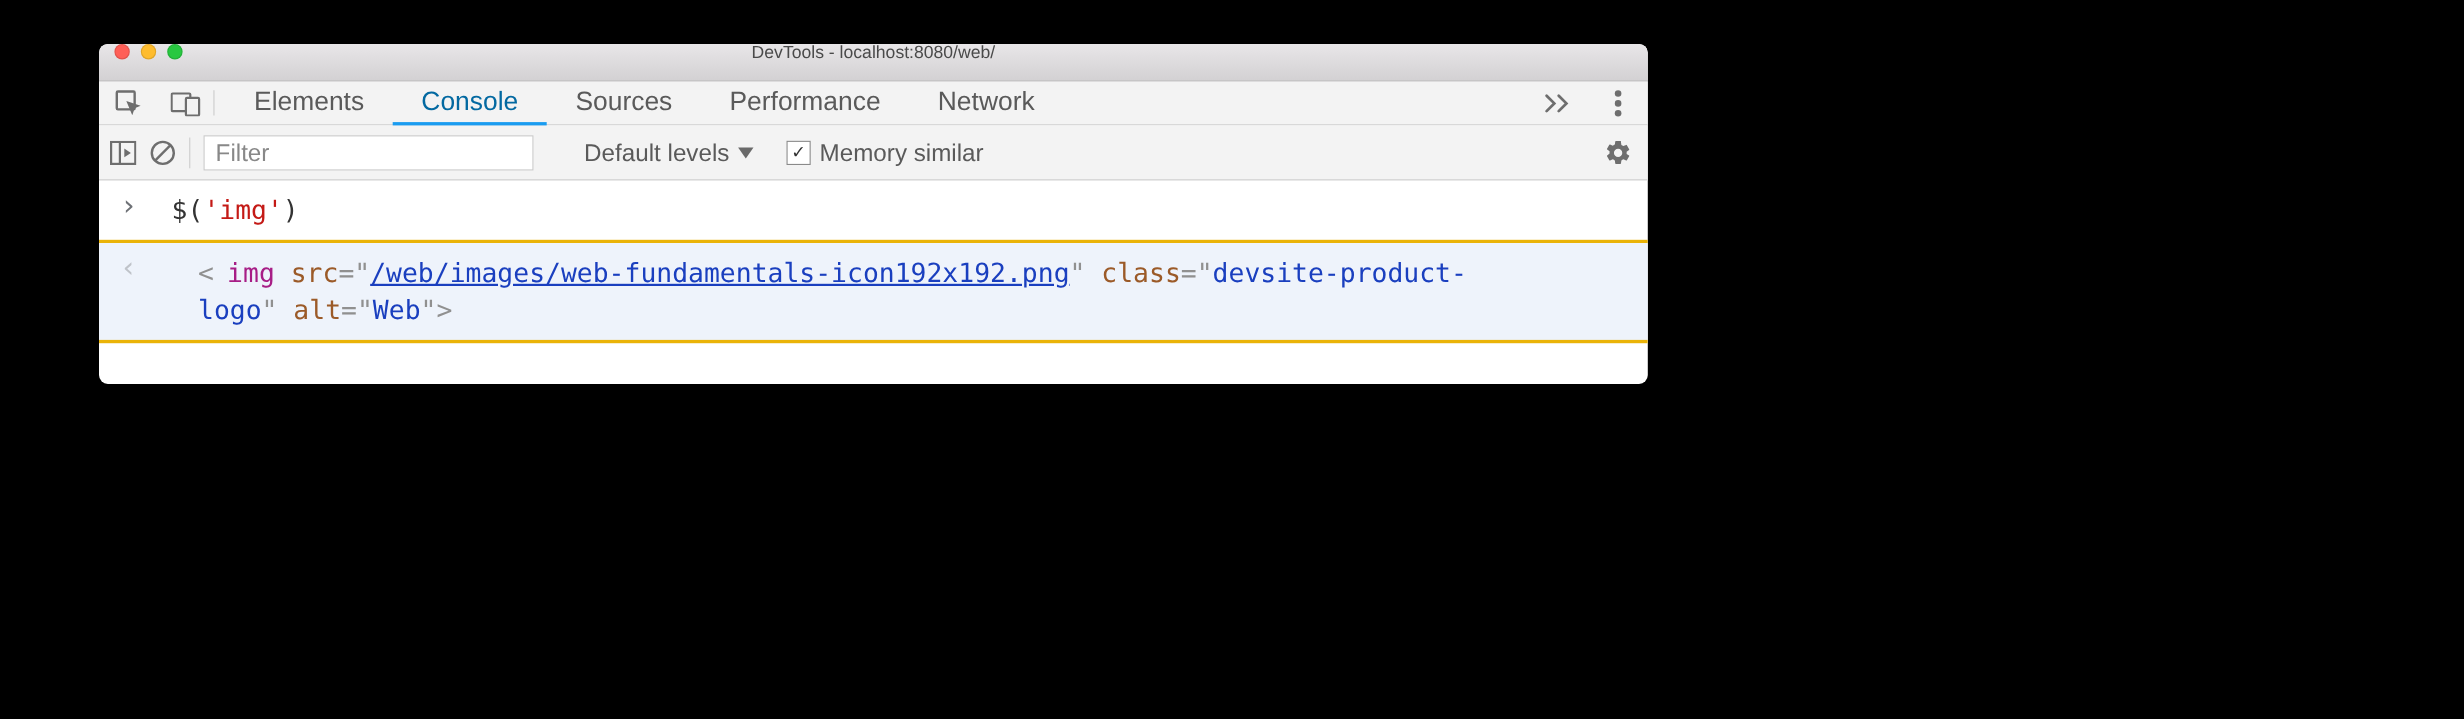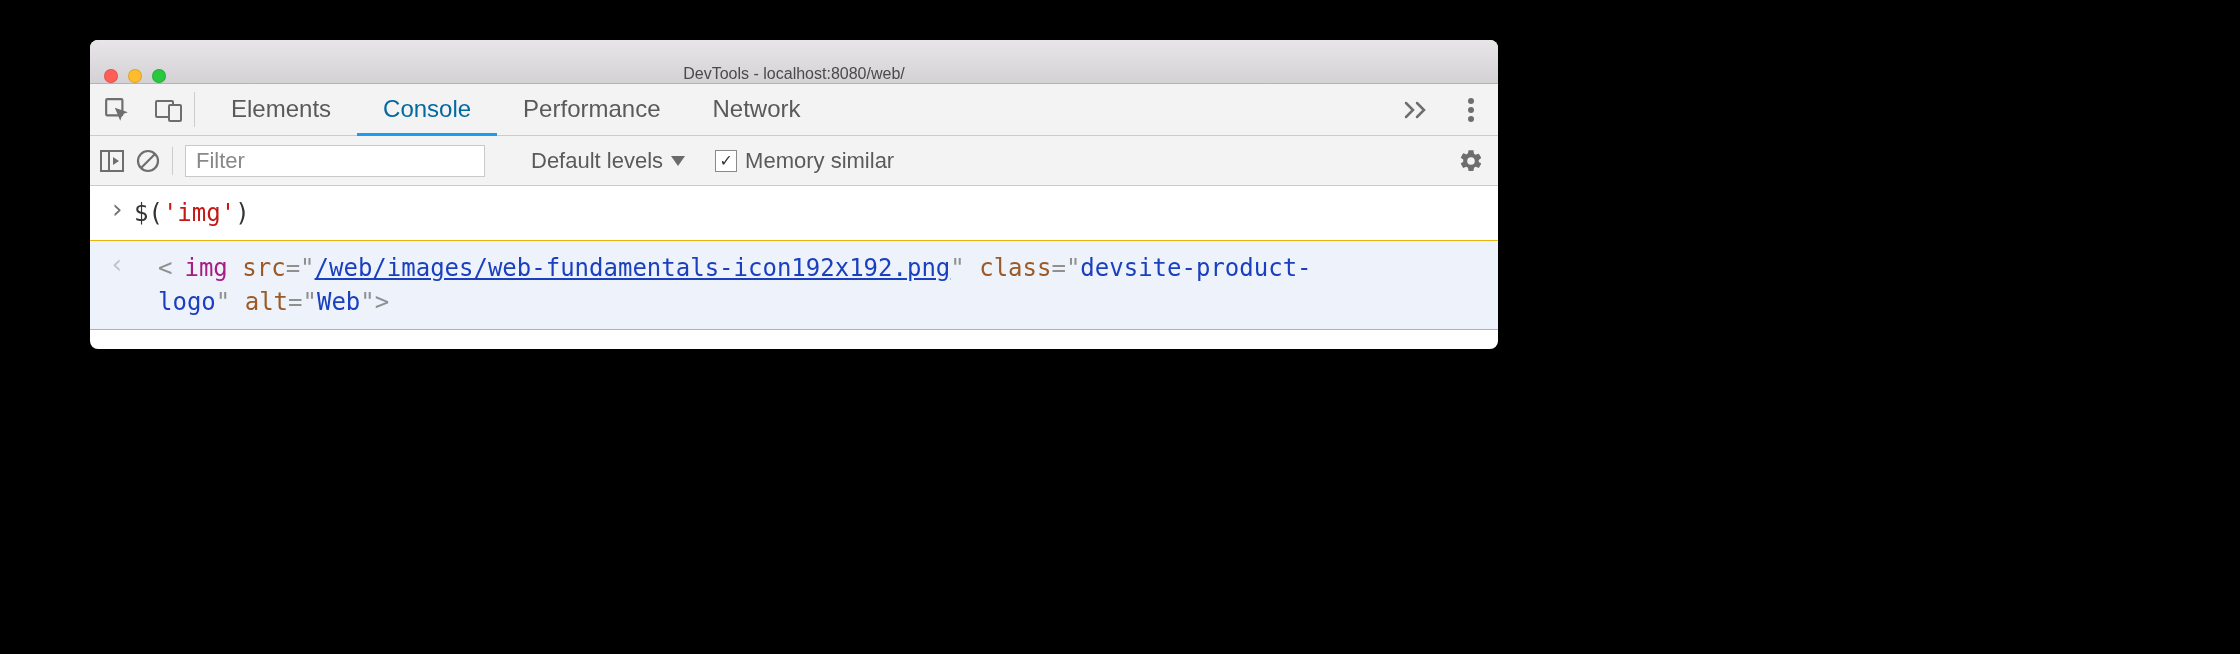--- a/index.html
+++ b/index.html
@@ -16,25 +16,25 @@
     left: 90px;
     top: 40px;
     width: 1408px;
     height: 309px;
     background: #fff;
     border-radius: 8px;
     box-shadow: 0 30px 80px rgba(0,0,0,0.6), 0 0 0 1px rgba(0,0,0,0.15);
     overflow: hidden;
   }
   .titlebar {
-    height: 44px;
+    height: 34px;
     background: linear-gradient(#e8e6e8, #d3d1d3);
     border-bottom: 1px solid #b4b2b4;
     display: flex;
-    align-items: flex-end;
+    align-items: flex-start;
     position: relative;
   }
   .traffic {
     display: flex;
     gap: 10px;
     padding-left: 14px;
   }
   .tl-btn {
     width: 14px; height: 14px; border-radius: 50%;
   }
@@ -44,21 +44,21 @@
   .title {
     position: absolute;
     left: 0; right: 0;
     text-align: center;
     font-size: 16px;
     color: #4a4a4a;
     pointer-events: none;
   }
 
   .tabbar {
-    height: 52px;
+    height: 40px;
     background: #f3f3f3;
     border-bottom: 1px solid #ccc;
     display: flex;
     align-items: stretch;
   }
   .tabbar .iconbtn {
     display: flex; align-items: center; justify-content: center;
     color: #6e6e6e;
   }
   .tabbar .divider {
@@ -133,21 +133,22 @@
   .gear { color:#6e6e6e; margin-left: 18px; margin-right: 4px;}
 
   .console {
     font-family: Menlo, Consolas, monospace;
     font-size: 24px;
   }
   .row {
     display:flex;
     align-items:flex-start;
     padding: 10px 14px 10px 10px;
-    border-bottom: 1px solid #eab308;
+    border-bottom: 3px solid #eab308;
+    gap: 22px;
   }
   .gutter {
     width: 34px; flex: none;
     display:flex; justify-content:center;
     color:#a0a4aa;
   }
   .in-caret::before { content:"›"; font-size: 26px; color:#6e7176; position: relative; top: -2px; }
   .out-caret::before { content:"‹"; font-size: 26px; color:#bfc3c9; position: relative; top: -2px; }
   .code { white-space: pre-wrap; line-height: 34px; }
 
@@ -191,20 +192,21 @@
     <div class="iconbtn device">
       <svg width="28" height="24" viewBox="0 0 28 24" fill="none" stroke="#6e6e6e" stroke-width="2">
         <rect x="1" y="3" width="17" height="16" rx="1"></rect>
         <rect x="14" y="7" width="12" height="16" rx="1" fill="#f3f3f3"></rect>
       </svg>
     </div>
     <div class="divider"></div>
     <div class="tabs">
       <div class="tab">Elements</div>
       <div class="tab active">Console</div>
+      <div class="tab">Sources</div>
       <div class="tab">Performance</div>
       <div class="tab">Network</div>
     </div>
     <div class="right">
       <div class="more-tabs">
         <svg width="26" height="20" viewBox="0 0 26 20" stroke="#6e6e6e" stroke-width="2.5" fill="none" stroke-linecap="round">
           <path d="M3 3 L10 10 L3 17"></path>
             <path d="M14 3 L21 10 L14 17"></path>
         </svg>
       </div>

